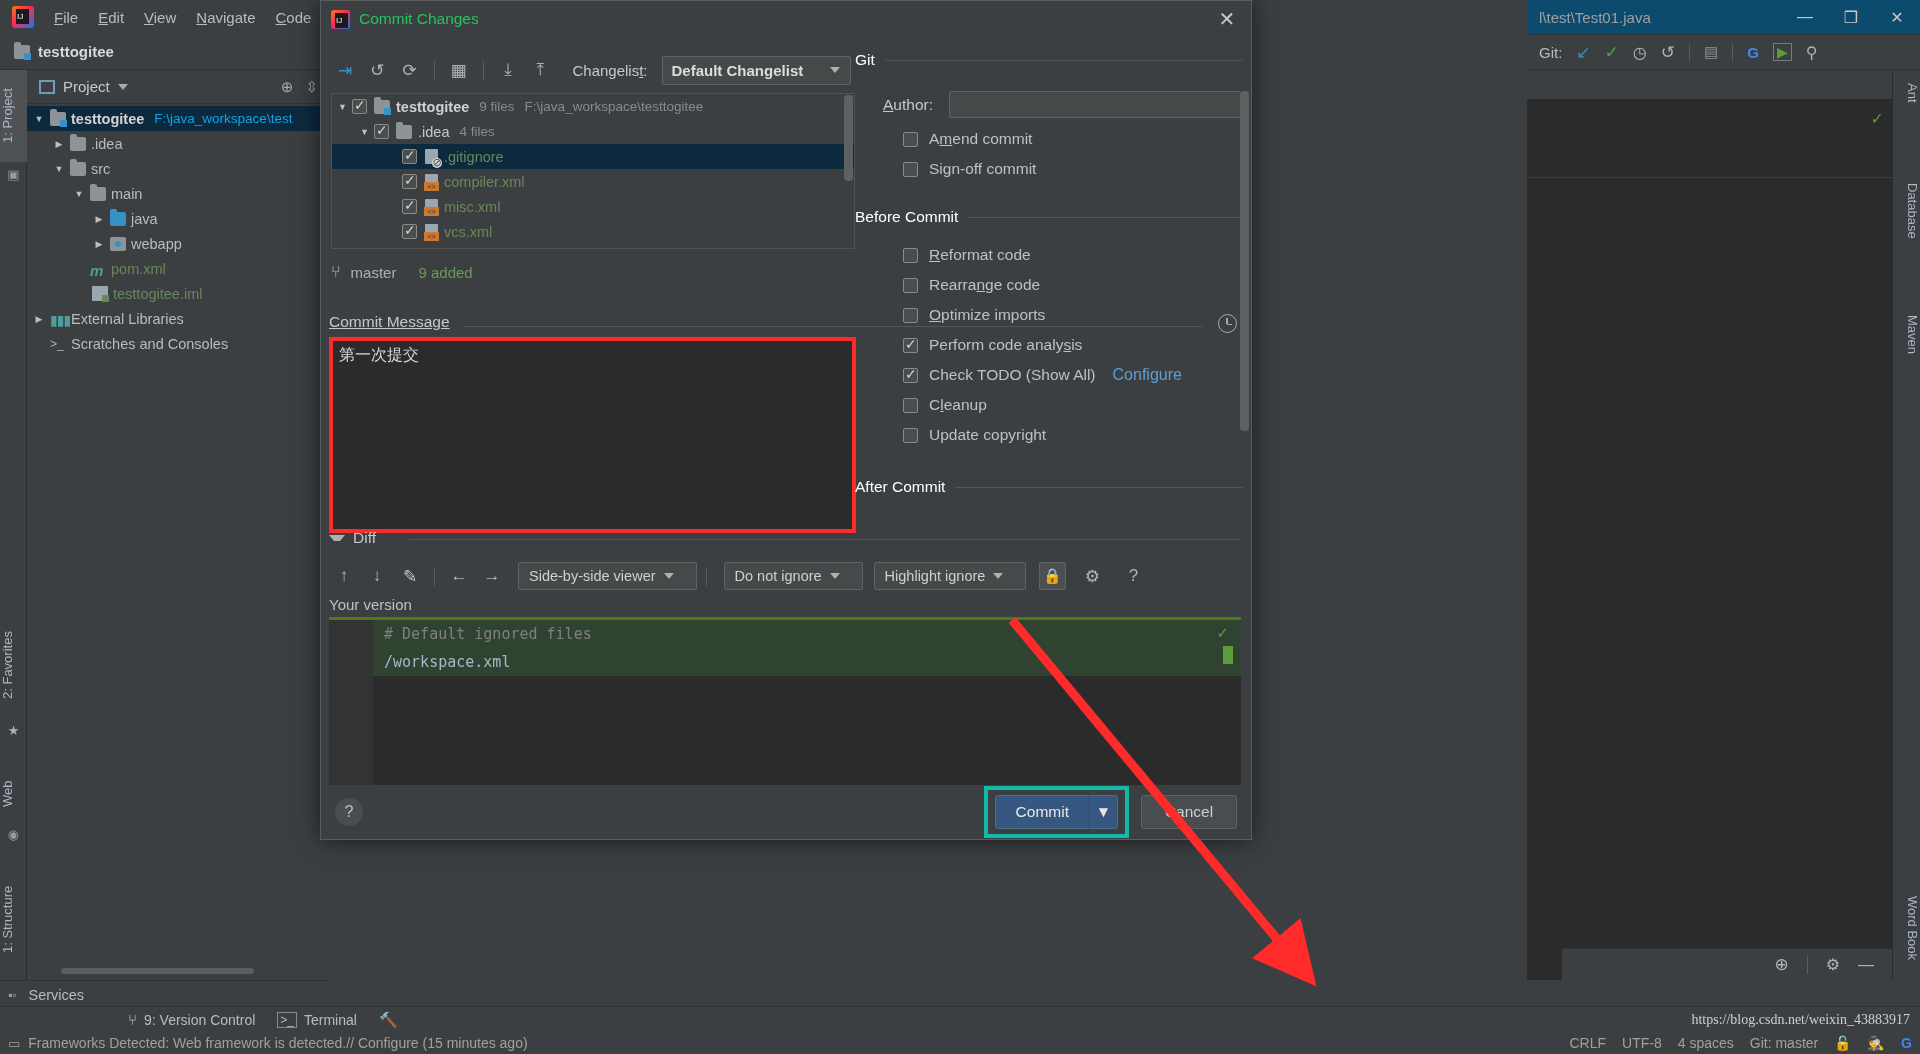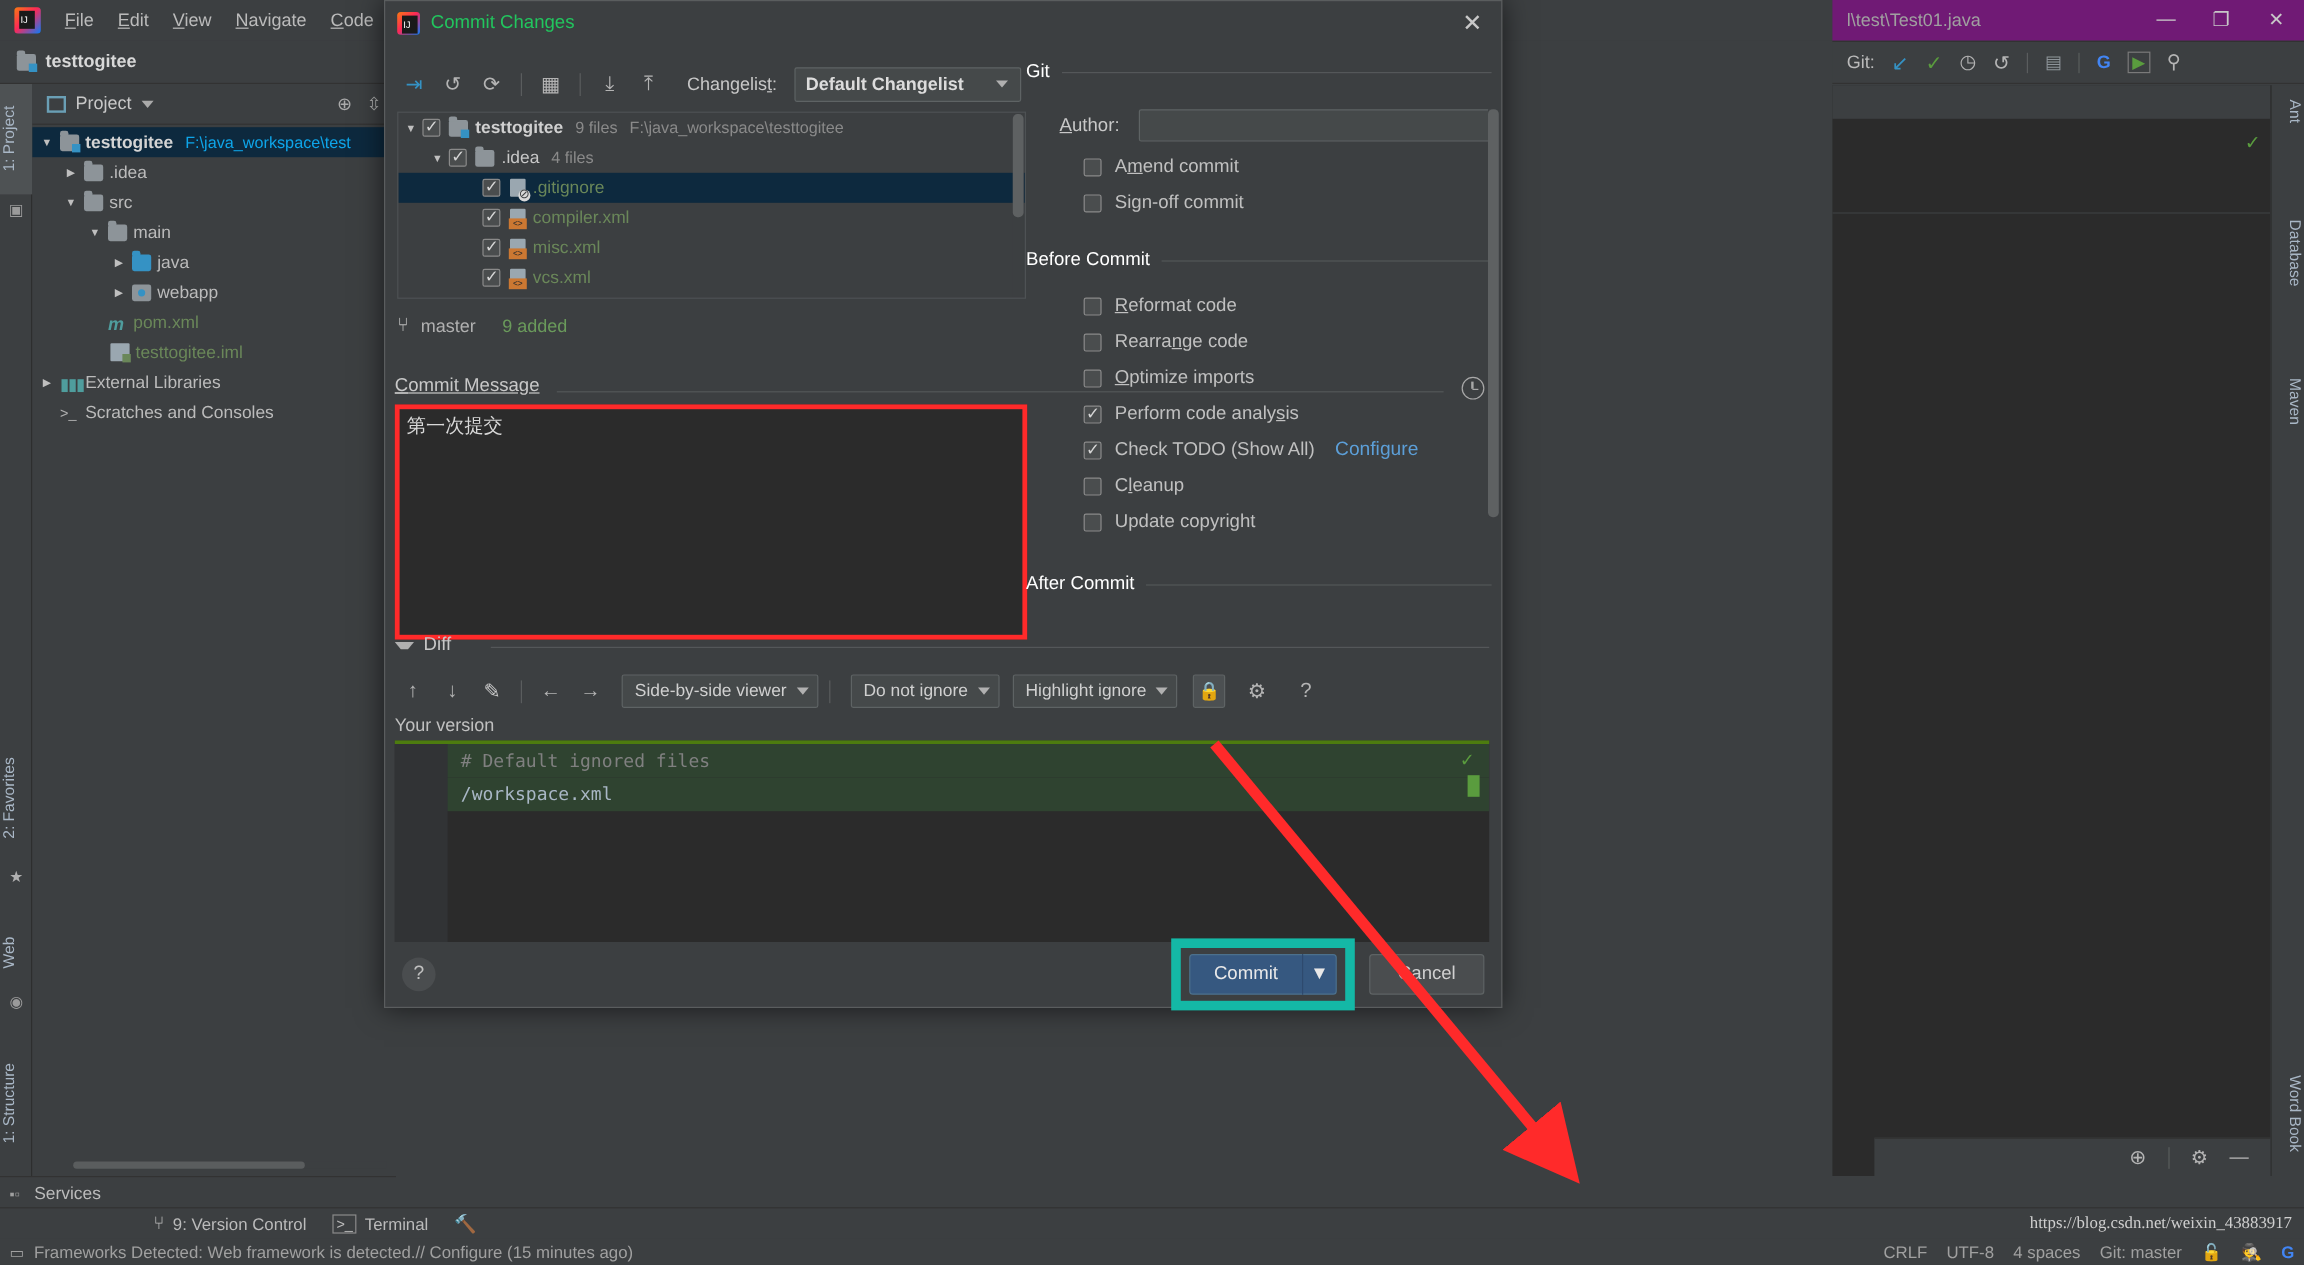--- a/index.html
+++ b/index.html
@@ -145,21 +145,21 @@
   .statusbar {
     position:absolute; left:0; bottom:0; width:1920px; height:22px;
     background:#3c3f41; color:#a0a0a0; font-size:14px; display:flex; align-items:center;
   }
   .statusbar .left { margin-left:8px; display:flex; align-items:center; gap:8px; }
   .statusbar .right { position:absolute; right:8px; display:flex; align-items:center; gap:16px; }
 
   
   .editortab {
     position:absolute; top:0; left:1527px; width:393px; height:34px;
-    display:flex; align-items:center; background:#701a75;
+    display:flex; align-items:center; background:#0c4a6e;
   }
   .editortab .fname { color:#a0a0a0; font-size:15px; margin-left:12px; }
   .wbtn { color:#c8c8c8; font-size:16px; width:46px; text-align:center; cursor:default; }
 
   .gitbar {
     position:absolute; top:34px; left:1527px; width:393px; height:36px;
     display:flex; align-items:center; gap:14px; background:#3c3f41;
     border-bottom:1px solid #323232; border-top:1px solid #323232;
   }
   .gitbar .lbl { color:#bbbbbb; font-size:15px; margin-left:12px; }
@@ -315,21 +315,21 @@
   .diff-label .tri { width:0;height:0;border-left:5px solid transparent;border-right:5px solid transparent;border-top:6px solid #b0b0b0; }
   .diff-line { position:absolute; left:88px; top:502px; right:10px; height:1px; background:#545759; }
 
   .difftoolbar {
     position:absolute; left:8px; top:519px; right:10px; height:40px;
     display:flex; align-items:center; gap:3px;
   }
   .dbtn { width:30px; height:28px; display:flex; align-items:center; justify-content:center; color:#b4b4b4; font-size:17px; cursor:default; }
   .dcombo {
     height:28px; background:#45494a; border:1px solid #5e6364; border-radius:2px;
-    display:flex; align-items:center; gap:8px; padding:0 7px 0 10px; color:#d0d0d0;
+    display:flex; align-items:center; gap:8px; padding:0 22px 0 10px; color:#d0d0d0;
     font-size:14.5px; margin-left:8px; cursor:default;
   }
   .dcombo .car { width:0;height:0;border-left:5px solid transparent;border-right:5px solid transparent;border-top:6px solid #b0b0b0; }
   .lockbtn {
     width:27px; height:28px; background:#4c5052; border:1px solid #5e6364; border-radius:2px;
     display:flex; align-items:center; justify-content:center; color:#b8b8b8; font-size:15px;
     margin-left:10px; cursor:default;
   }
 
   .yourver { position:absolute; left:8px; top:559px; color:#c0c0c0; font-size:15px; }
@@ -352,21 +352,21 @@
   .dlg-footer {
     position:absolute; left:0; right:0; bottom:0; height:54px; display:flex;
     align-items:center; padding:0 14px;
   }
   .helpbtn {
     width:28px; height:28px; border-radius:50%; background:#4a4d4f; color:#c0c0c0;
     display:flex; align-items:center; justify-content:center; font-size:16px; cursor:default;
   }
   .footer-sp { flex:1; }
   .commit-wrap {
-    border:8px solid #14b8a6; padding:5px 7px; display:flex; align-items:center;
+    border:4px solid #14b8a6; padding:5px 7px; display:flex; align-items:center;
   }
   .commit-btn {
     height:34px; background:#365880; border:1px solid #4c708c; border-radius:3px;
     color:#e8e8e8; font-size:15.5px; display:flex; align-items:center; cursor:default;
   }
   .commit-btn .lb { padding:0 20px; }
   .commit-btn .dv { width:1px; height:34px; background:#2e4a6e; }
   .commit-btn .ar { width:27px; display:flex; align-items:center; justify-content:center; }
   .cancel-btn {
     height:34px; min-width:96px; background:#4a4d4f; border:1px solid #5e6364; border-radius:3px;

